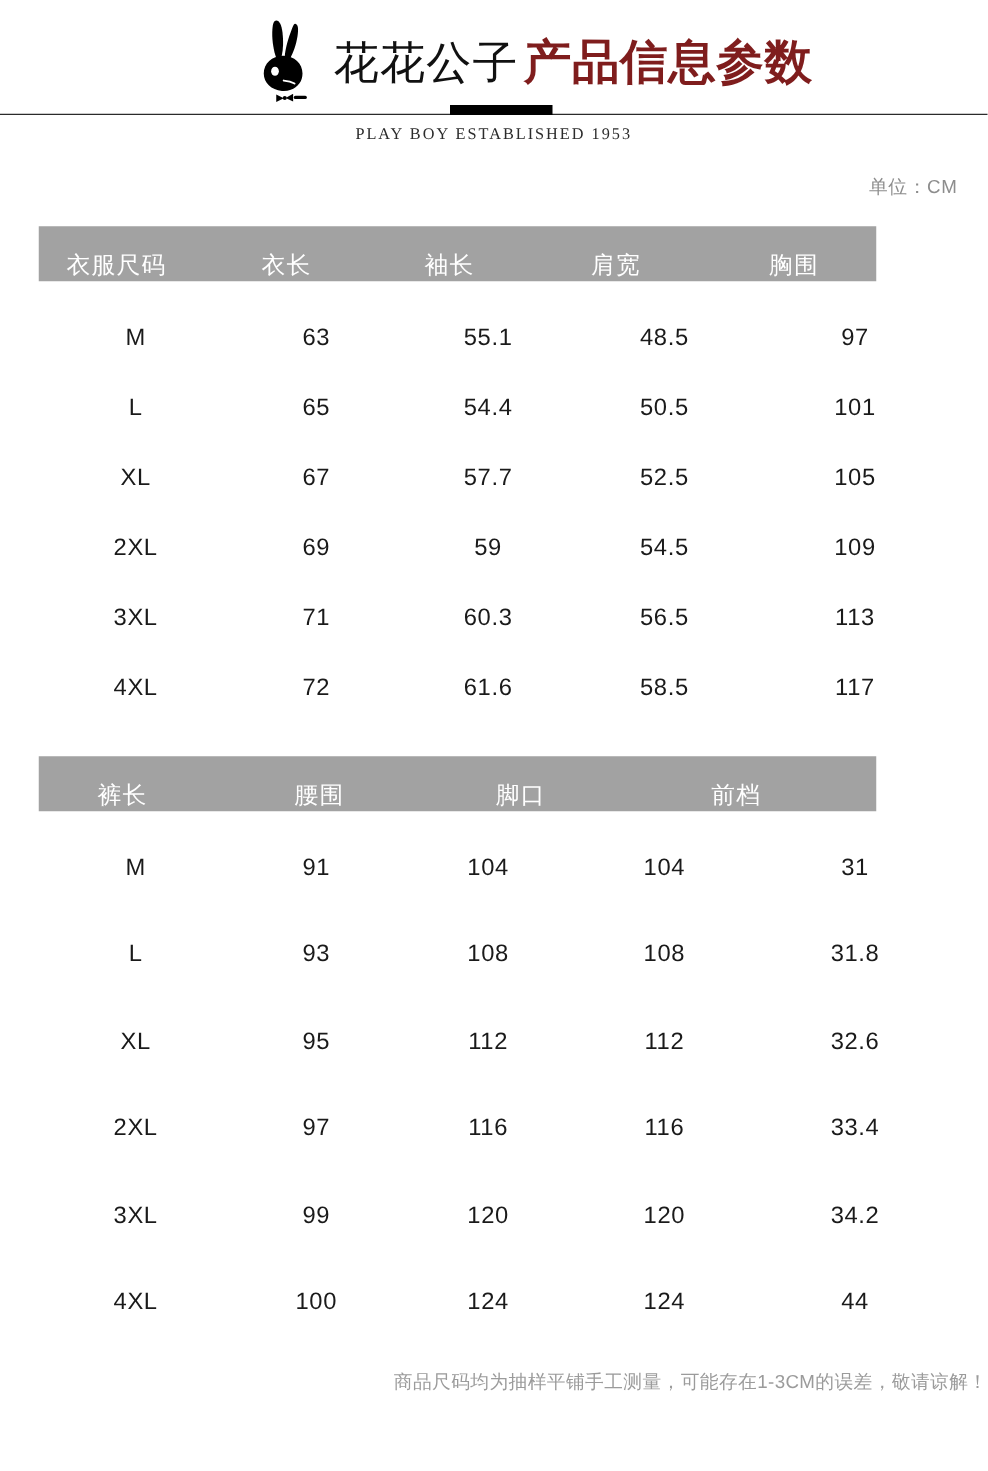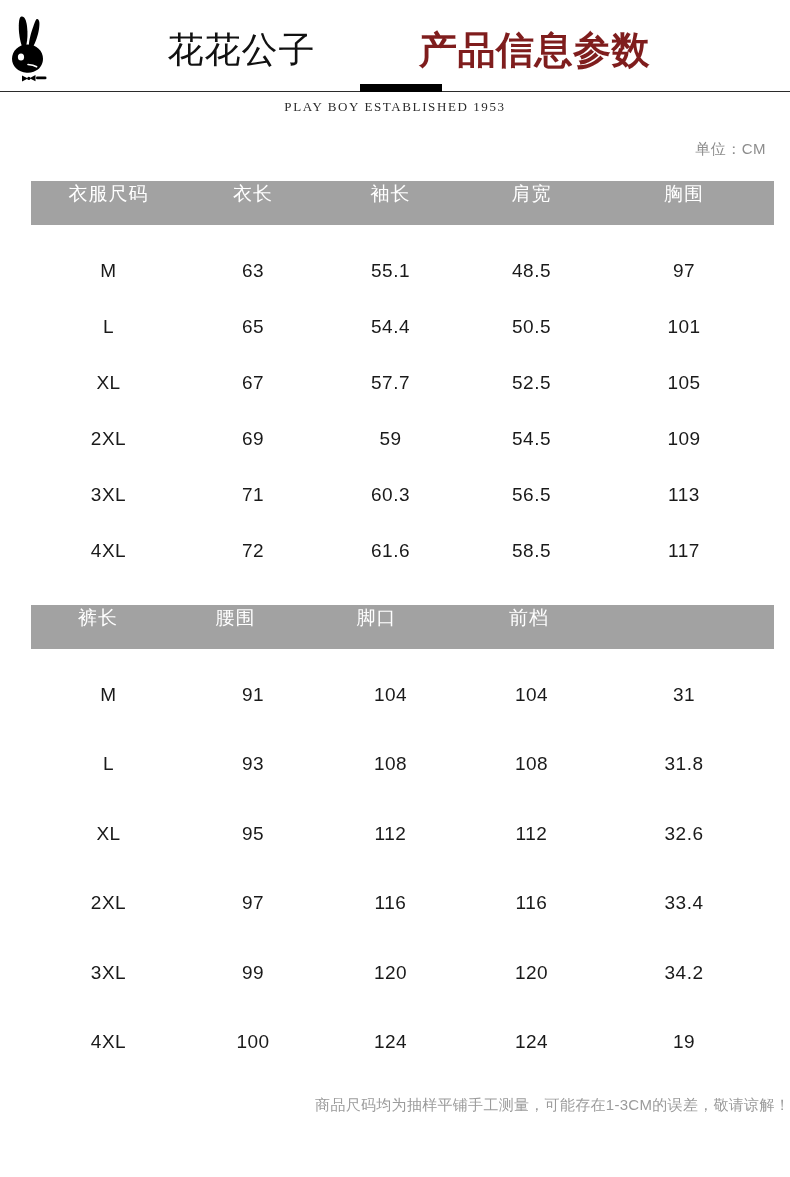--- a/index.html
+++ b/index.html
@@ -23,21 +23,21 @@
     height: 128px;
   }
   .brand-row {
     position: absolute;
     left: 0;
     top: 14px;
     width: 650px;
     height: 72px;
     display: flex;
     align-items: center;
-    justify-content: space-between;
+    justify-content: flex-end;
   }
   .bunny-logo {
     width: 58px;
     height: 72px;
     flex: 0 0 auto;
     margin-right: 10px;
   }
   .bunny-logo svg { display: block; }
   .brand-cn {
     font-size: 36px;
@@ -99,24 +99,25 @@
   .size-table {
     position: absolute;
     left: 31px;
     width: 735px;
   }
   #table-apparel { top: 181px; }
   #table-pants   { top: 605px; }
 
   .thead {
     display: flex;
-    width: 743px;
+    width: 670px;
     height: 44px;
     background: #a2a2a2;
-    align-items: flex-start;
+    align-items: flex-end;
+    gap: 20px;
   }
   .thead .cell {
     color: #ffffff;
     font-size: 19px;
     font-weight: 400;
     text-align: center;
     letter-spacing: 1px;
   }
   .trow {
     display: flex;
@@ -294,18 +295,18 @@
       <div class="cell c1">99</div>
       <div class="cell c2">120</div>
       <div class="cell c3">120</div>
       <div class="cell c4">34.2</div>
     </div>
     <div class="trow">
       <div class="cell c0">4XL</div>
       <div class="cell c1">100</div>
       <div class="cell c2">124</div>
       <div class="cell c3">124</div>
-      <div class="cell c4">19</div>
+      <div class="cell c4">44</div>
     </div>
   </div>
 </div>
 
 <div class="footer-note">商品尺码均为抽样平铺手工测量，可能存在1-3CM的误差，敬请谅解！</div>
 
 </body></html>

